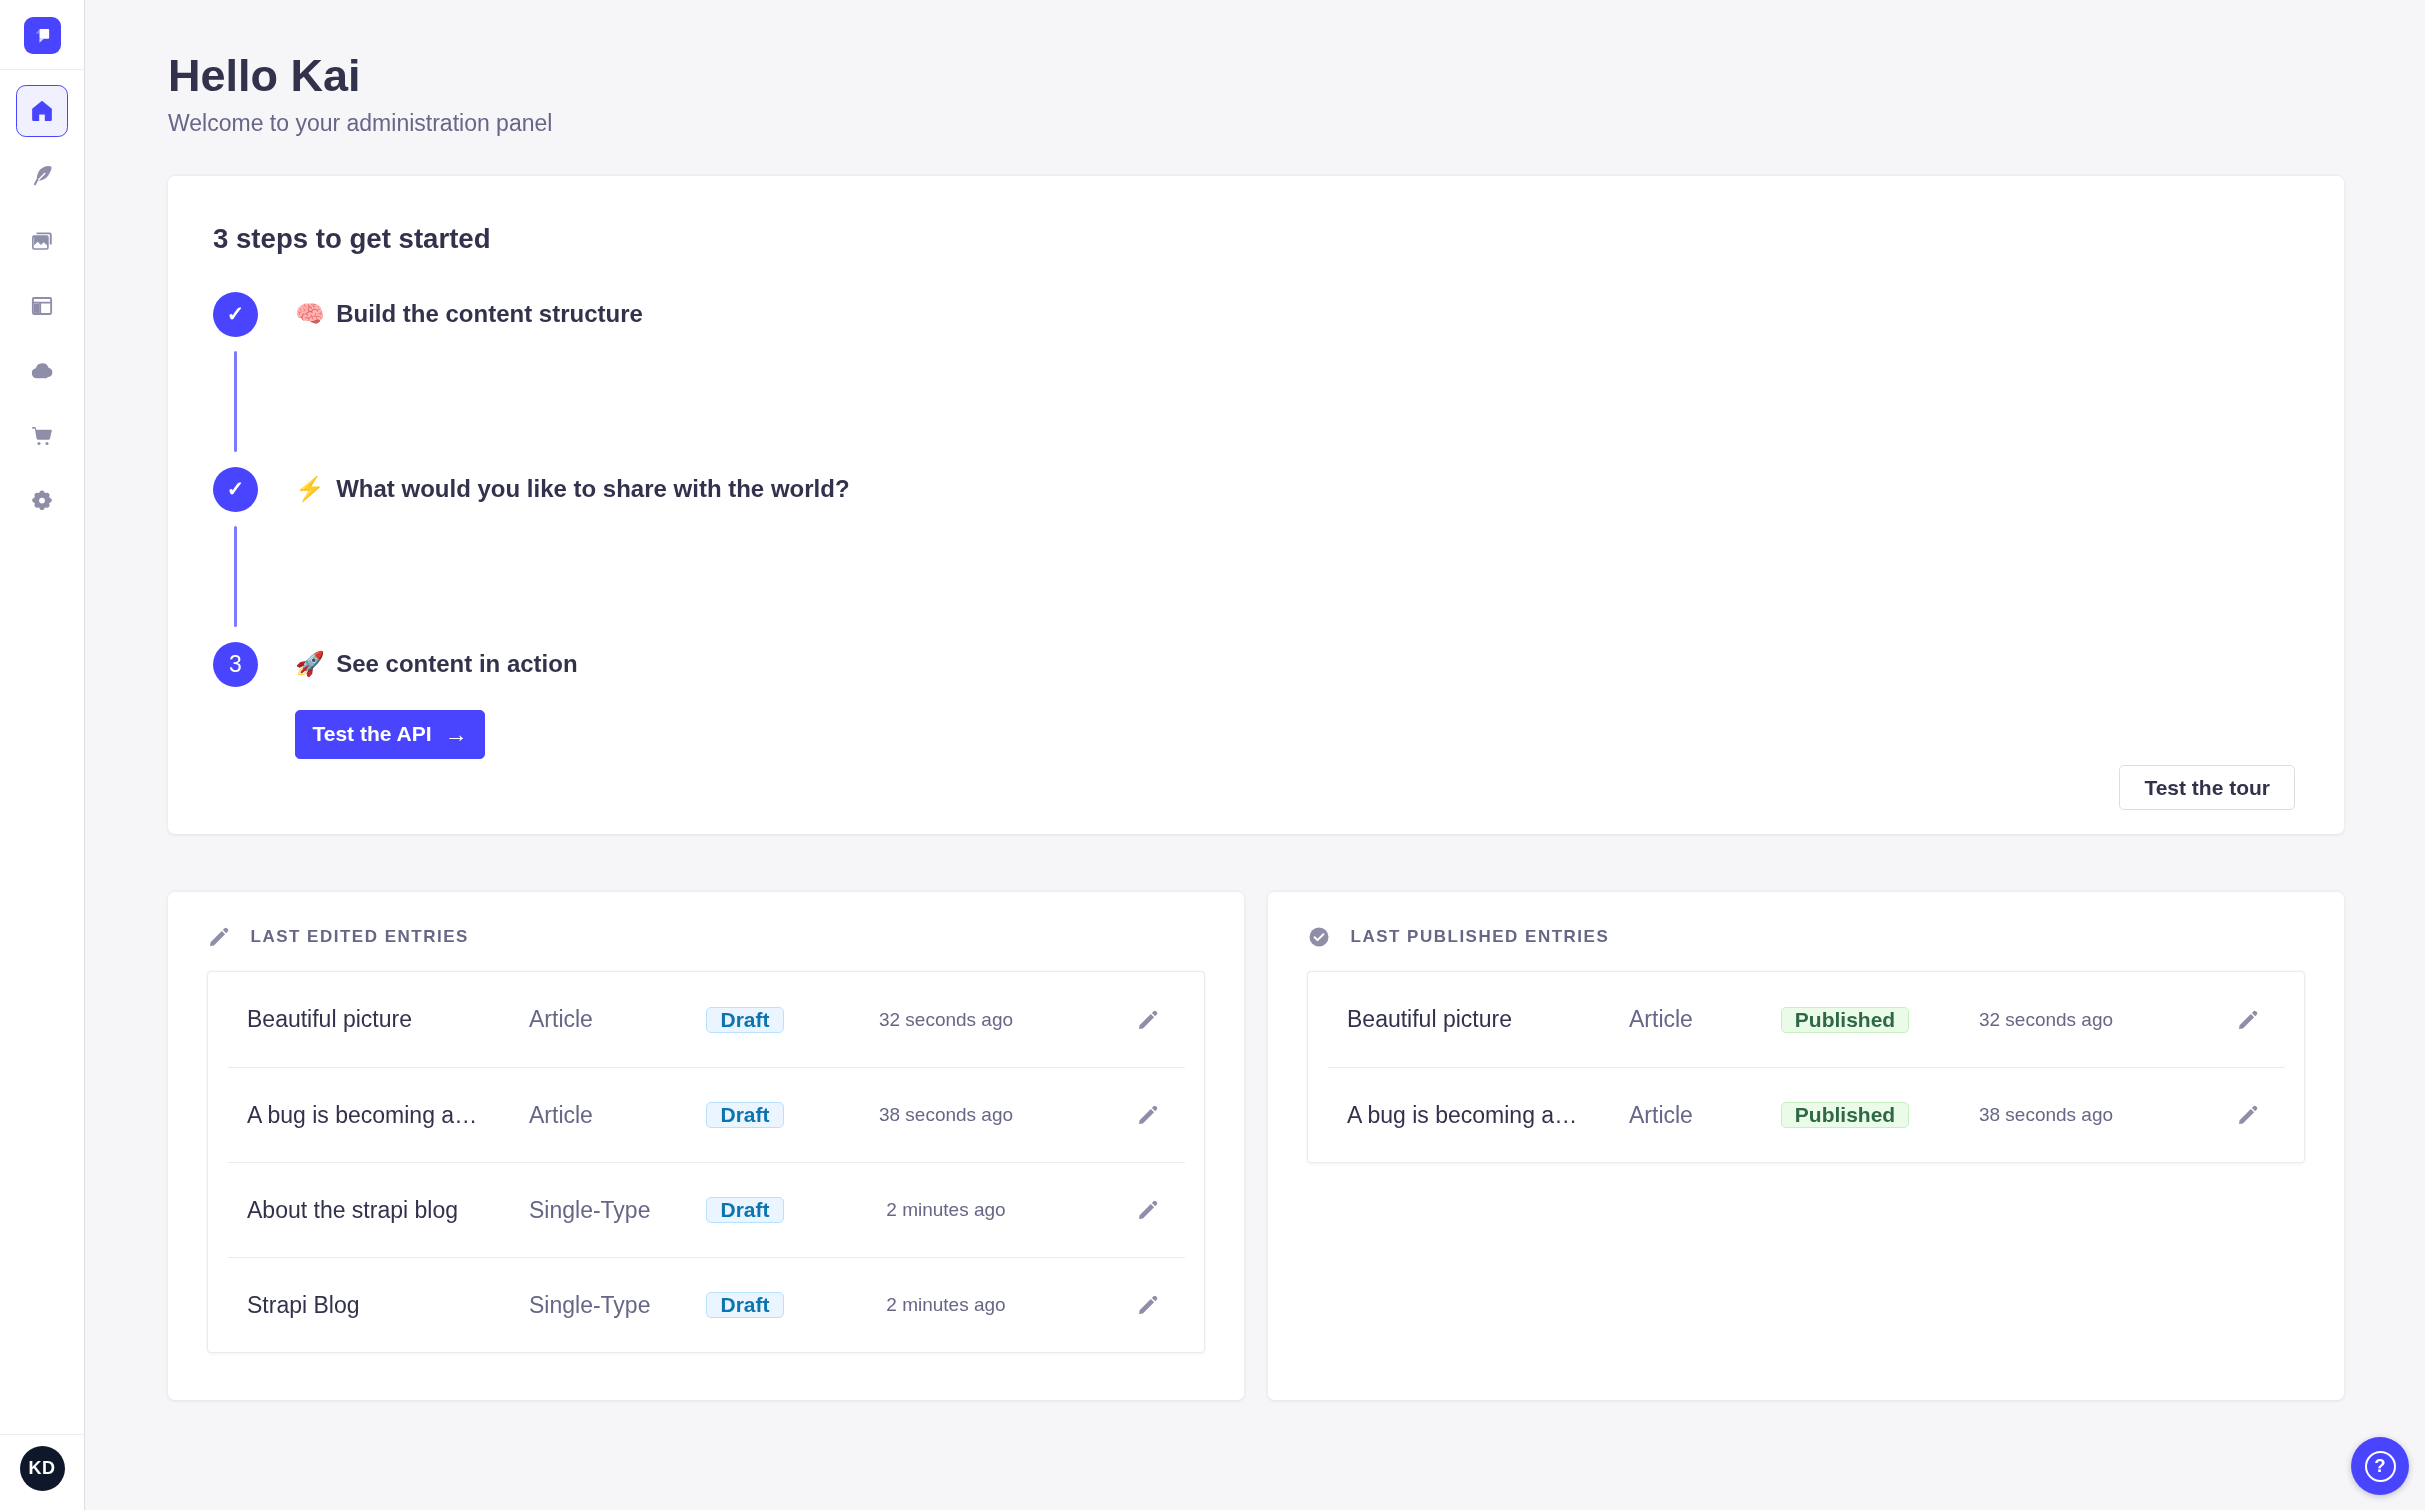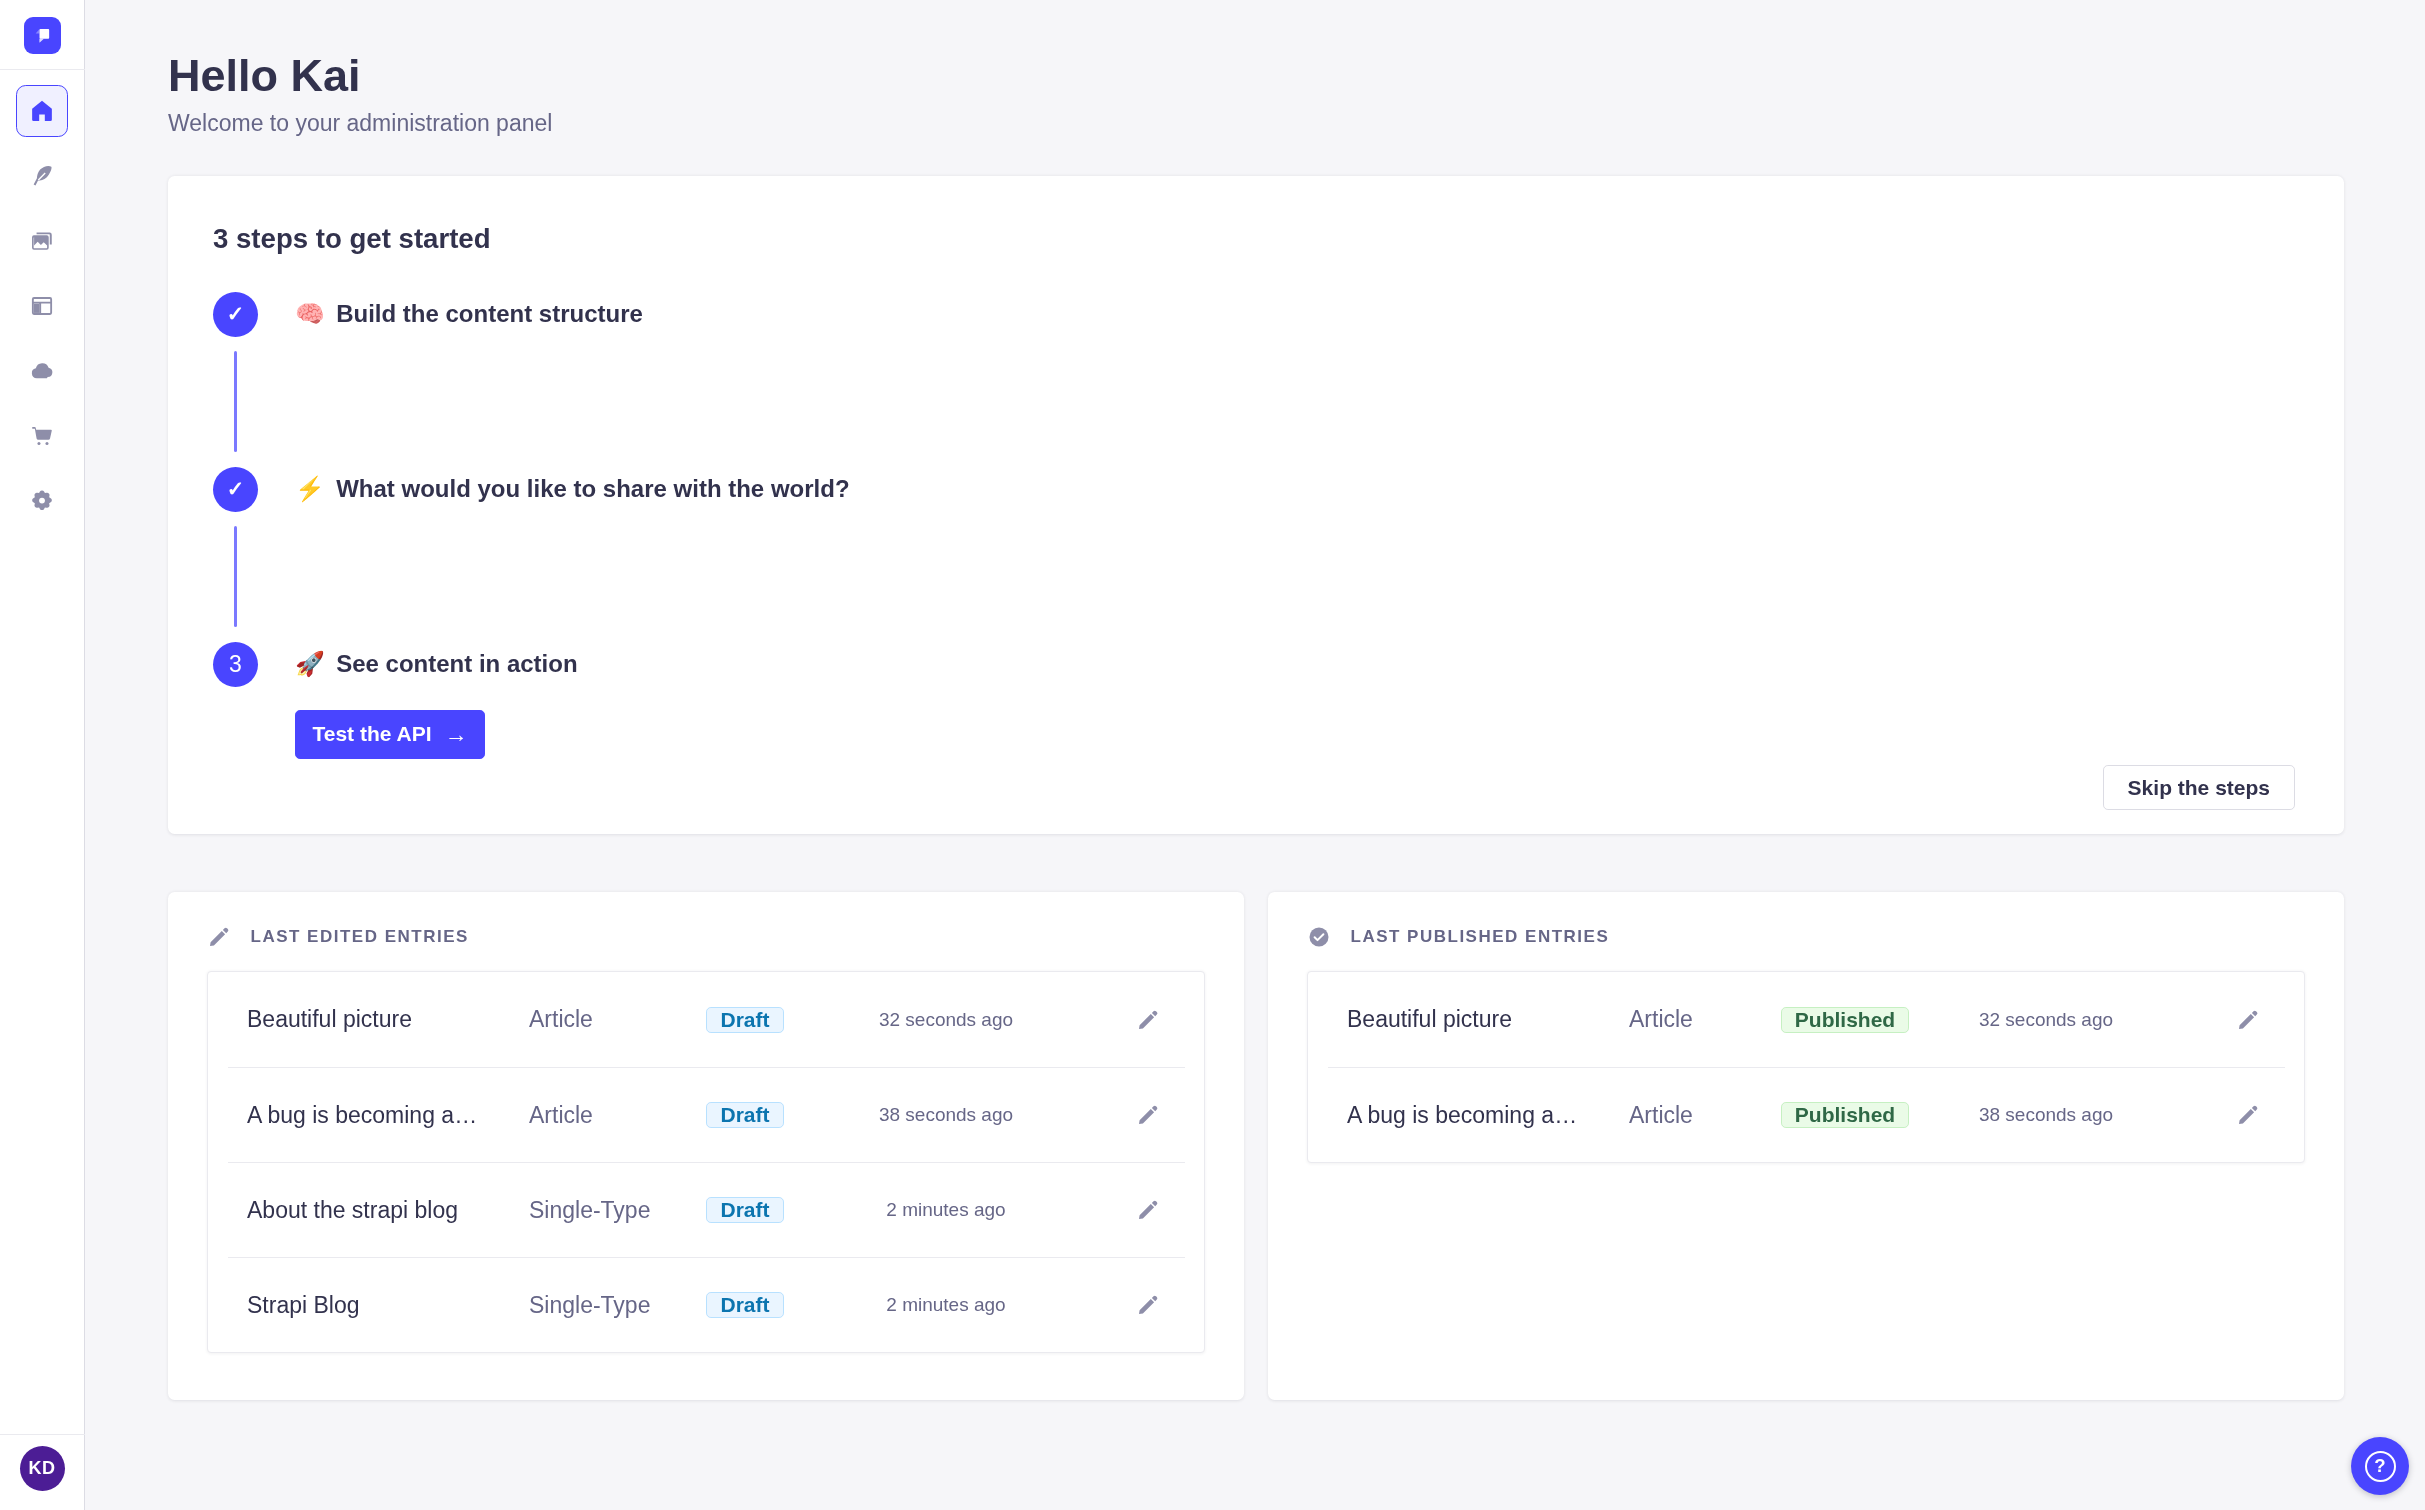--- a/index.html
+++ b/index.html
@@ -25,21 +25,21 @@
   .sb-divider { width:85px; height:0.8px; background:#eaeaef; }
   .nav { display:flex; flex-direction:column; align-items:center; margin-top:14.6px; gap:13px; }
   .nav-btn {
     width:52px; height:52px; border-radius:9.7px; border:1.6px solid transparent;
     background:transparent; display:flex; align-items:center; justify-content:center; cursor:pointer;
   }
   .nav-btn.active { background:#f0f0ff; border-color:#4945ff; }
   .nav-btn svg { width:26px; height:26px; }
   .sb-bottom { margin-top:auto; width:100%; display:flex; flex-direction:column; align-items:center; }
   .avatar {
-    width:45px; height:45px; border-radius:50%; background:#4c1d95; color:#fff;
+    width:45px; height:45px; border-radius:50%; background:#0f172a; color:#fff;
     font-size:18px; font-weight:700; display:flex; align-items:center; justify-content:center;
     margin:12px 0 18.6px; border:none; cursor:pointer; letter-spacing:0.4px;
   }
   
   .main { margin-left:85px; padding:0 82px 0 83px; }
   .page-header { padding-top:50px; }
   .page-title { font-size:45px; font-weight:700; color:#32324d; line-height:1.15; }
   .page-subtitle { margin-top:8px; font-size:23px; color:#666687; }
   .card {
     background:#fff; border-radius:6.5px;
@@ -225,21 +225,21 @@
       <div></div>
       <div>
         <button class="cta-btn">
           <span>Test the API</span>
           <span class="arrow">→</span>
         </button>
       </div>
     </div>
 
     <div class="skip-row">
-      <button class="skip-btn">Skip the steps</button>
+      <button class="skip-btn">Test the tour</button>
     </div>
   </section>
 
   <div class="widgets">
 
     <section class="card widget-card">
       <div class="widget-head">
         <svg viewBox="0 0 24 24">
           <path d="M3.6 17.2 14.8 6l3.3 3.3L6.9 20.5l-3.9.6zM15.9 4.9l1.6-1.6a1.8 1.8 0 0 1 2.5 0l.8.8a1.8 1.8 0 0 1 0 2.5l-1.6 1.6z" fill="#8e8ea9"></path>
         </svg>

